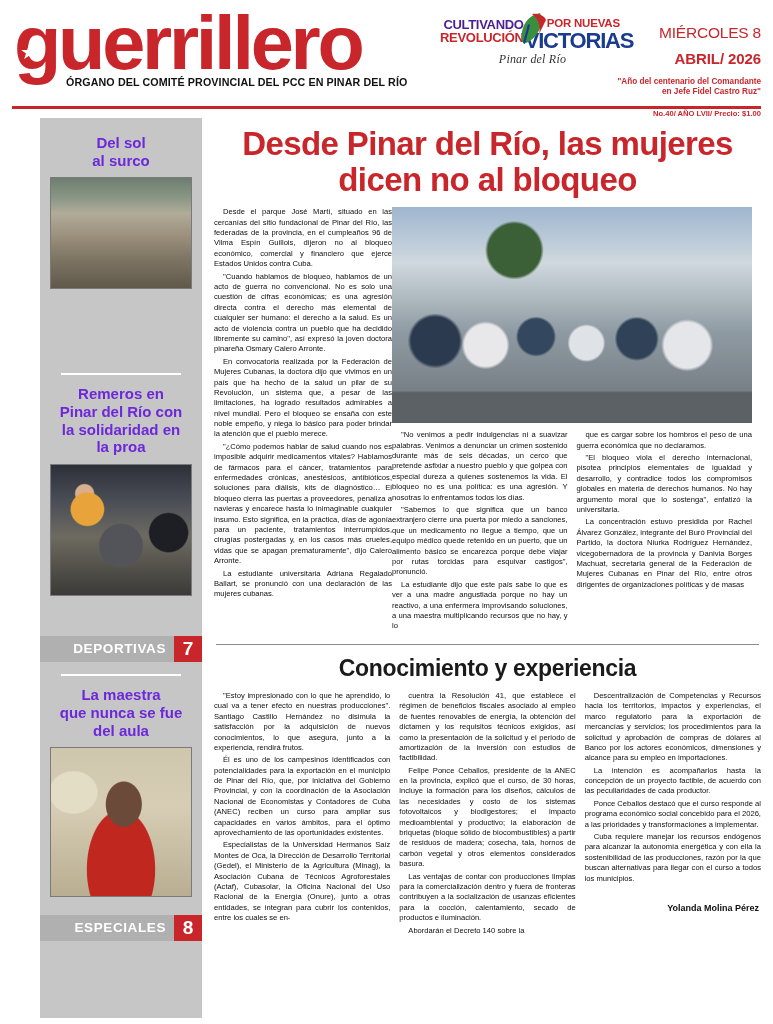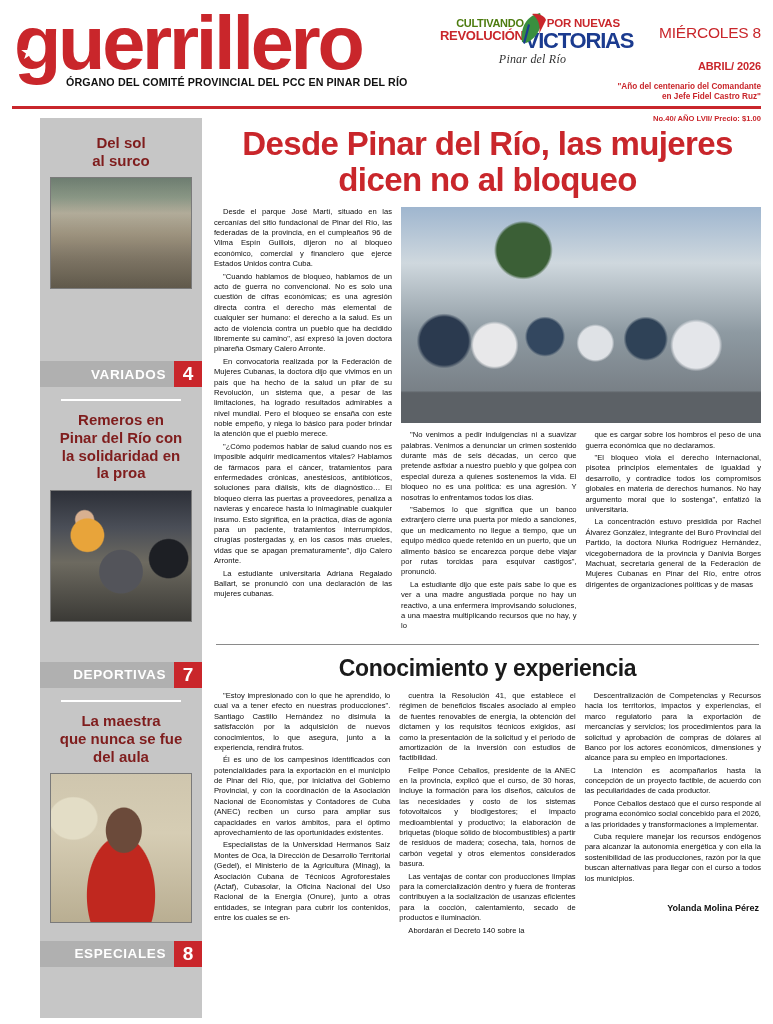--- a/index.html
+++ b/index.html
@@ -28,48 +28,48 @@
   .mast-sub {
     margin-top: 2px; margin-left: 52px;
     font-size: 10.5px; font-weight: 700; color: #111;
     letter-spacing: 0.1px; white-space: nowrap;
     transform: scaleX(1.02); transform-origin: left center;
   }
 
   .mast-center { position: absolute; left: 440px; top: 18px; width: 185px; text-align:center; }
   .cult-row { display:flex; align-items:flex-start; justify-content:flex-start; }
   .cult-left { text-align: right; line-height: 1.02; }
-  .cult-left .w1 { color:#4d7c0f; font-weight:700; font-size:11px; letter-spacing:-0.3px; display:block;text-align:right;}
+  .cult-left .w1 { color:#4c1d95; font-weight:700; font-size:13px; letter-spacing:-0.3px; display:block;text-align:right;}
   .cult-left .w2 { color:#c9262b; font-weight:700; font-size:13px; letter-spacing:-0.3px; display:block;}
   .cult-right { text-align: left; line-height: 1.0; margin-left: 1px; }
   .cult-right .w3 { color:#c9262b; font-weight:700; font-size:11.5px; letter-spacing:-0.2px; display:block; padding-left: 22px;}
   .cult-right .w4 { color:#1b3b8f; font-weight:700; font-size:22px; letter-spacing:-1.2px; display:block; }
   .leaf-badge { position:absolute; left:78px; top:-6px; width:30px; height:34px; }
   .cult-script {
     font-family: "Liberation Serif", serif; font-style: italic;
     color:#333; font-size: 12px; margin-top:0px; letter-spacing:0.2px;
   }
 
   .mast-right { position: absolute; right: 12px; top: 24px; width: 150px; text-align: right; }
   .mr-date { font-size: 15.5px; font-weight: 400; color:#c9262b; letter-spacing:-0.2px;}
-  .mr-month { font-size: 11px; font-weight: 700; color:#c9262b; margin-top:18px; letter-spacing:-0.1px;}
+  .mr-month { font-size: 15px; font-weight: 700; color:#c9262b; margin-top:8px; letter-spacing:-0.1px;}
   .mr-quote { font-size: 8.2px; font-weight: 700; color:#c9262b; margin-top:10px; line-height:1.25; }
   .mr-issue { font-size: 7.6px; font-weight: 700; color:#c9262b; margin-top:11px; }
 
   .mast-rule { position:absolute; left:12px; right:12px; top:106px; height:3px; background:#c9262b; }
 
   
   .content { position:absolute; left:0; top:112px; width:773px; height:912px; }
 
   
   .sidebar { position:absolute; left:40px; top:6px; width:162px; background:#c6c6c6; height:900px; }
   .side-block { position:relative; width:162px; }
   .side-hr { width:120px; height:2px; background:#fff; margin:12px auto 0 auto; }
   .side-title {
-    text-align:center; font-weight:700; color:#7f1d1d;
+    text-align:center; font-weight:700; color:#6d28d9;
     font-size:15px; line-height:1.18; padding:10px 8px 8px 8px;
   }
   .side-photo { width:142px; height:112px; margin:0 auto; border:1px solid #7a7a7a; overflow:hidden; position:relative; }
   .side-photo.tall { height:132px; }
   .side-bar {
     position:relative; height:26px; width:162px; background:#b0b0b0;
     display:flex; align-items:center; justify-content:flex-end;
   }
   .side-bar .lbl {
     color:#fff; font-weight:700; font-size:13.5px; letter-spacing:0.6px;
@@ -81,21 +81,21 @@
   }
 
   
   .main { position:absolute; left:214px; top:0; width:547px; }
 
   .headline {
     color:#c9262b; font-weight:700; font-size:33px; line-height:1.08;
     text-align:center; letter-spacing:-0.6px; padding:14px 6px 10px 6px;
   }
 
-  .art1 { position:relative; display:flex; gap:9px; padding:0 0 0 0; }
+  .art1 { position:relative; display:flex; padding:0 0 0 0; }
   .col { font-family:"Liberation Sans", sans-serif; font-size:7.6px; line-height:1.37;
          text-align:justify; color:#0d0d0d; }
   .col p { text-indent: 9px; margin:0 0 2px 0; }
   .c-a { width:178px; }
   .c-b { width:178px; }
   .c-c { width:178px; }
 
   .lead-photo { width:178px; height:210px; border:0; overflow:hidden; position:relative; }
   .lead-photo.wide { width:360px; }
 
@@ -212,24 +212,20 @@
 
     <div class="sidebar">
 
       <div class="side-block">
         <div class="side-title" style="white-space:pre-line;padding-top:16px;">Del sol
 al surco</div>
         <div class="side-photo photo-frame">
           <span class="ph ph-river"></span>
         </div>
         <div style="height:72px;"></div>
-        <div class="side-bar">
-          <span class="lbl">VARIADOS</span>
-          <span class="num">4</span>
-        </div>
       </div>
 
       <div class="side-block">
         <div class="side-hr"></div>
         <div class="side-title" style="white-space:pre-line;">Remeros en
 Pinar del Río con
 la solidaridad en
 la proa</div>
         <div class="side-photo tall photo-frame">
           <span class="ph ph-row"></span>

